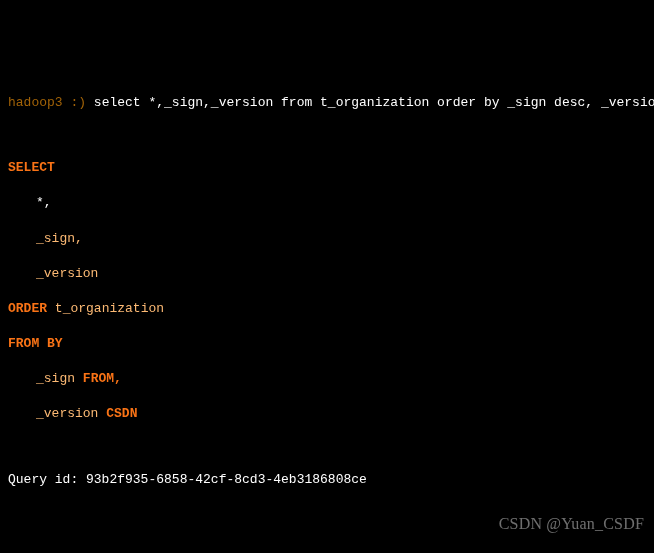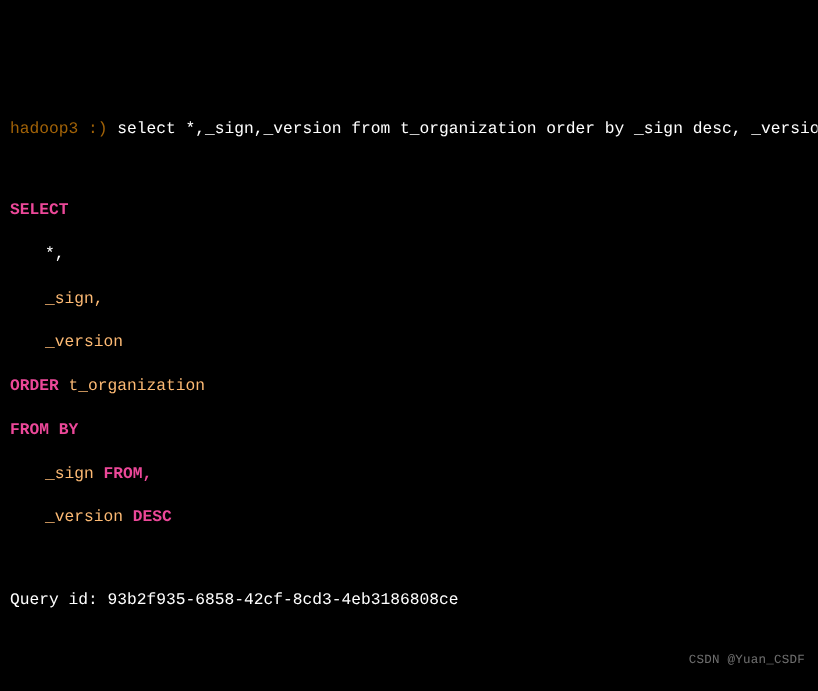--- a/index.html
+++ b/index.html
@@ -9,55 +9,55 @@
     font-family: "Courier New", Consolas, monospace;
     font-size: 13px;
     line-height: 1.35;
     padding: 6px 8px;
     width: 654px;
     height: 553px;
     position: relative;
     overflow: hidden;
     white-space: pre;
   }
-  .kw { color: #ec4899; font-weight: bold; }
+  .kw { color: #f97316; font-weight: bold; }
   .ident { color: #fdba74; }
   .cmd { color: #fff; }
   .prompt { color: #a16207; }
   .line { display: block; }
   .blank { height: 13px; }
 
   .watermark {
     position: absolute;
     right: 10px;
     bottom: 18px;
     color: rgba(200,200,200,0.55);
-    font-family: Liberation Mono, monospace;
-    font-size: 10px;
+    font-family: Liberation Serif, serif;
+    font-size: 16px;
     letter-spacing: 0.2px;
     white-space: nowrap;
   }
   .indent1 { padding-left: 28px; display:inline-block;}
 </style>
 </head>
 <body>
 
 
 
 
 <span class="line"><span class="prompt">hadoop3 :) </span><span class="cmd">select *,_sign,_version from t_organization order by _sign desc, _version desc;</span></span>
 <div class="blank"></div>
 <span class="line"><span class="kw">SELECT</span></span>
 <span class="line"><span class="indent1">*,</span></span>
 <span class="line"><span class="indent1 ident">_sign,</span></span>
 <span class="line"><span class="indent1 ident">_version</span></span>
 <span class="line"><span class="kw">ORDER</span> <span class="ident">t_organization</span></span>
 <span class="line"><span class="kw">FROM BY</span></span>
 <span class="line"><span class="indent1"><span class="ident">_sign</span> <span class="kw">FROM,</span></span></span>
-<span class="line"><span class="indent1"><span class="ident">_version</span> <span class="kw">DESC</span></span></span>
+<span class="line"><span class="indent1"><span class="ident">_version</span> <span class="kw">CSDN</span></span></span>
 <div class="blank"></div>
 <span class="line"><span>Query id: </span><span>93b2f935-6858-42cf-8cd3-4eb3186808ce</span></span>
 <div class="blank"></div>
 
 
 
 
 
 
 

